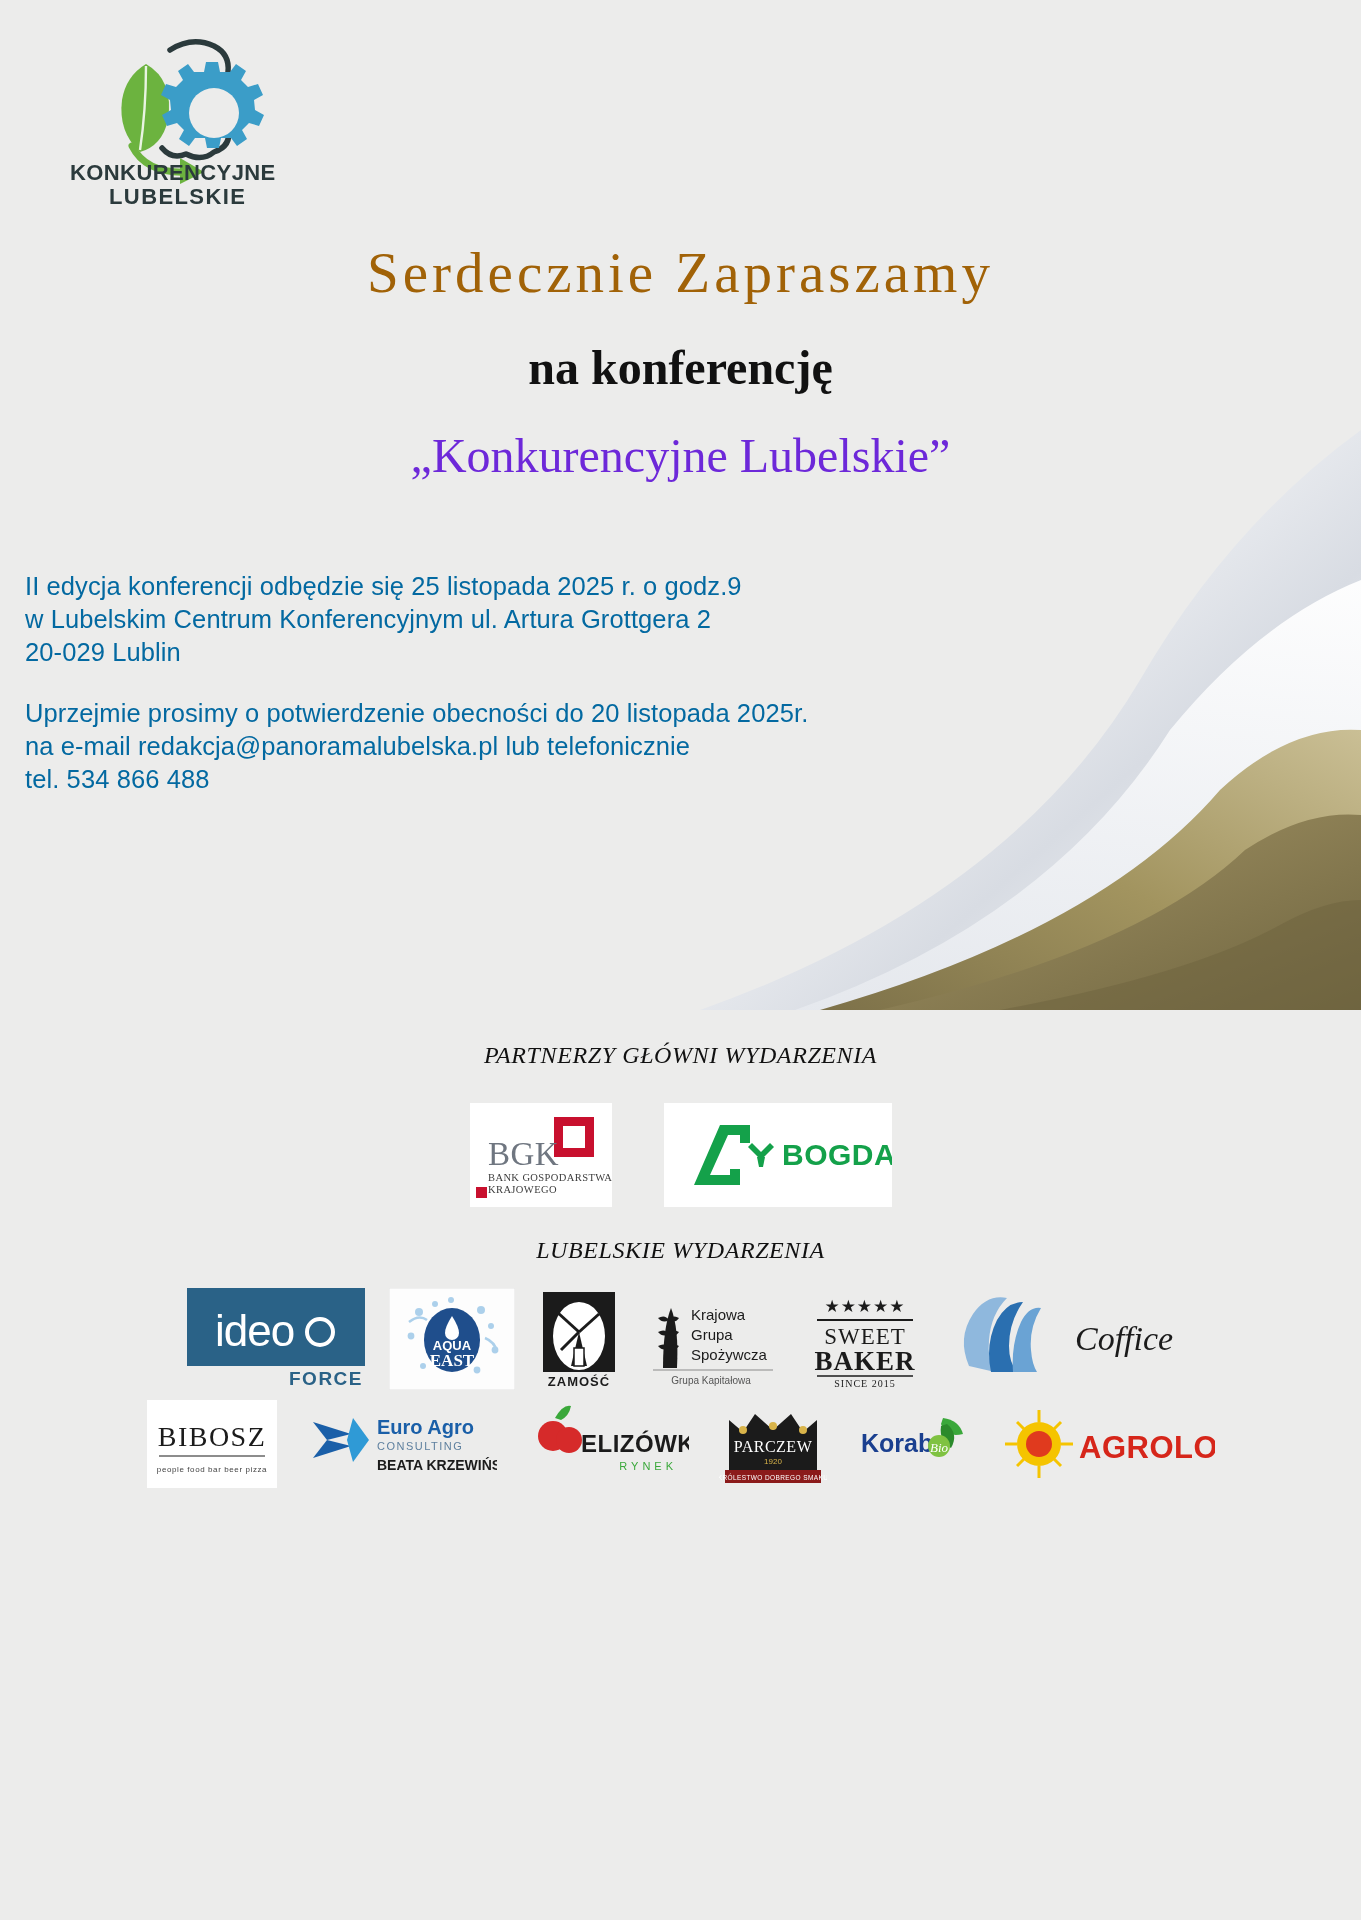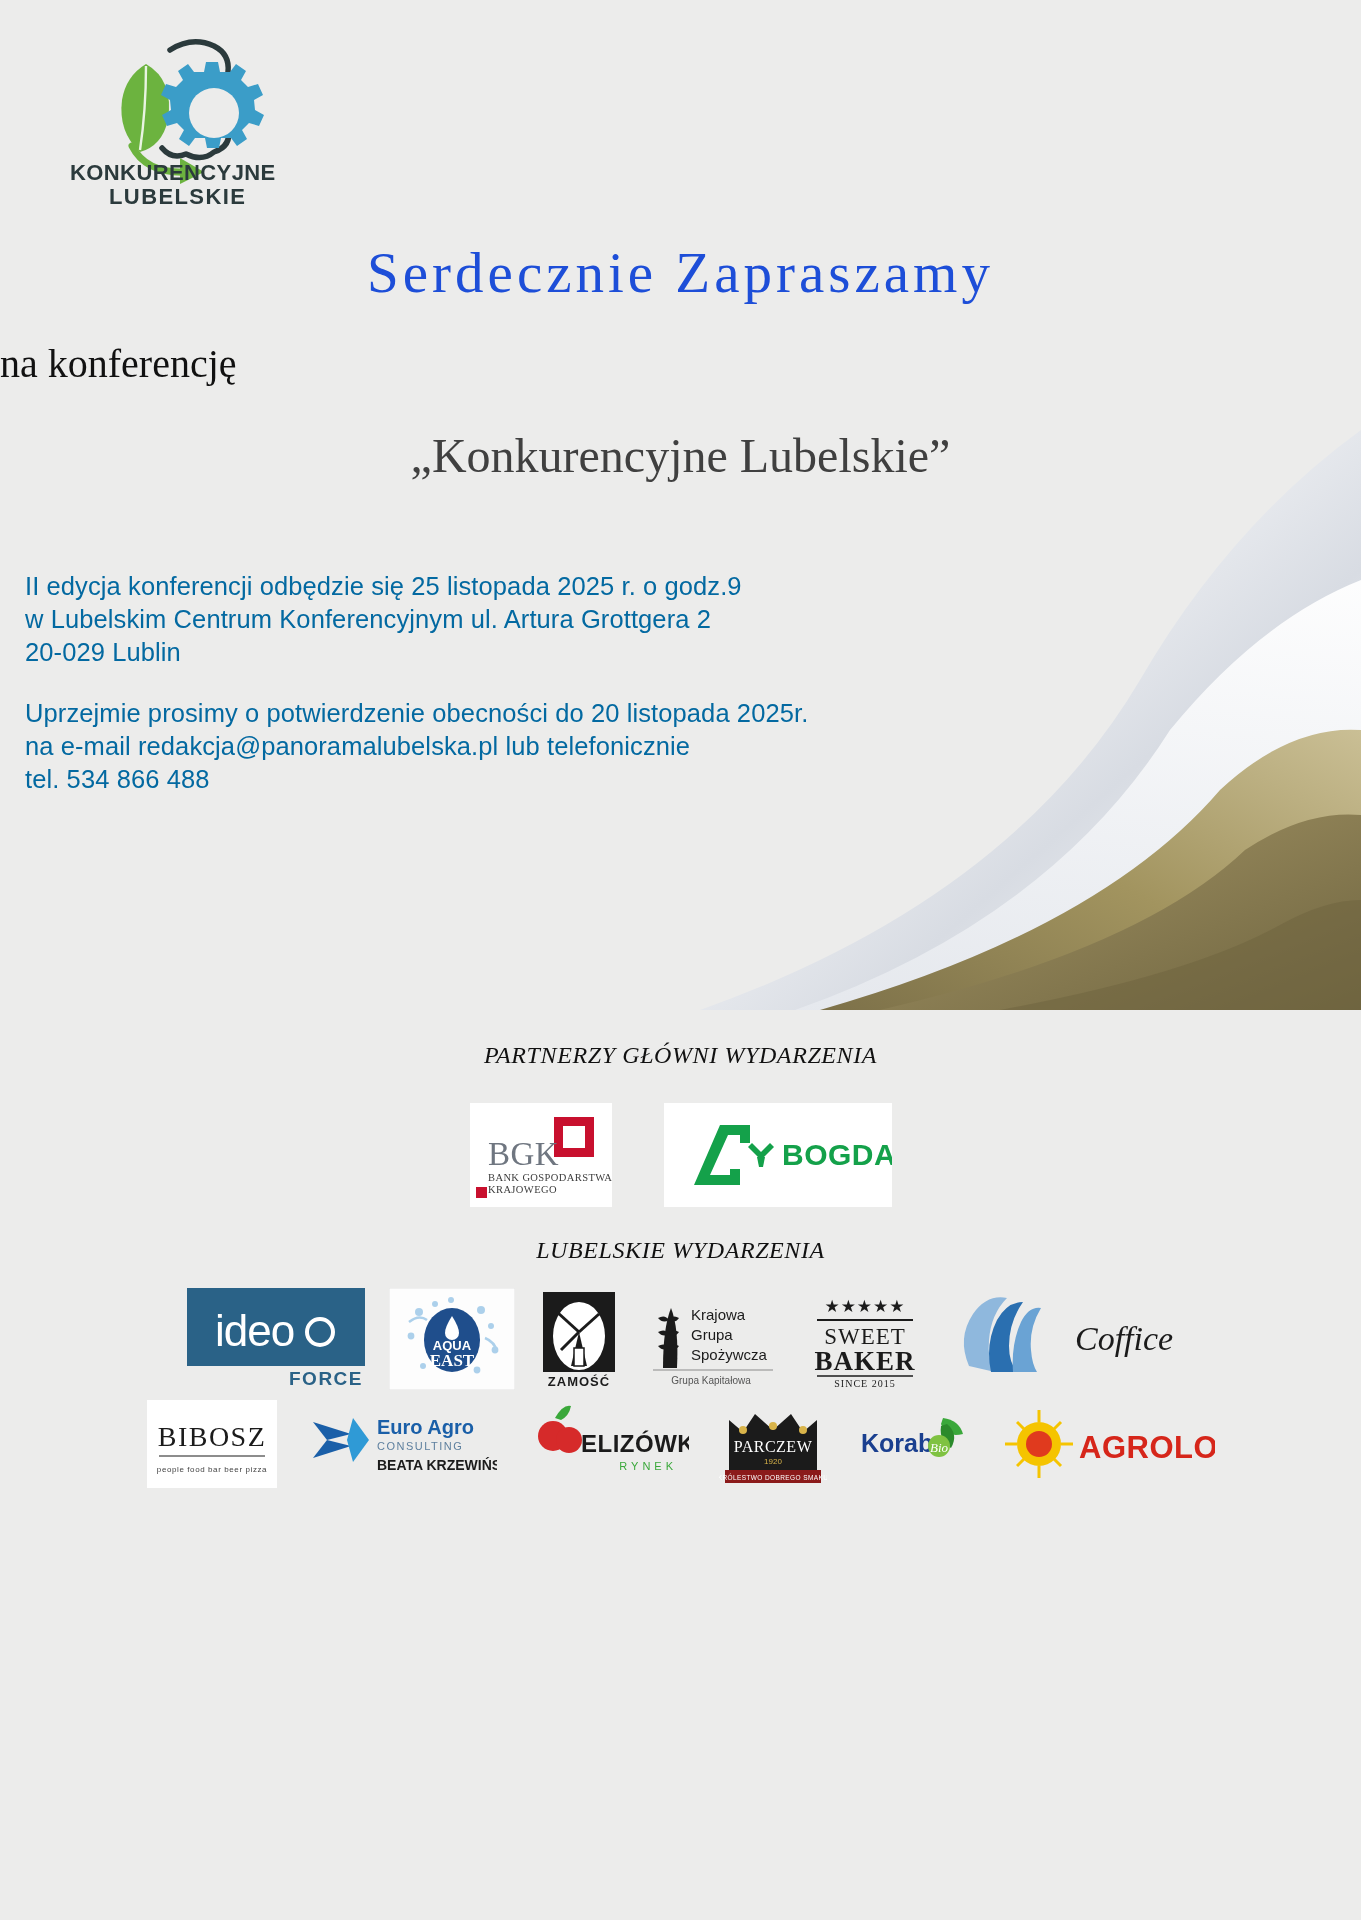--- a/index.html
+++ b/index.html
@@ -16,31 +16,31 @@
   .swoosh svg { display:block; }
 
   
   .brandlogo { position:absolute; left:62px; top:28px; width:230px; height:180px; }
   .brandlogo svg { display:block; }
 
   
   .title-main {
     position:absolute; left:0; right:0; top:240px; text-align:center;
     font-family:"Liberation Serif", serif;
-    font-size:57px; font-weight:400; color:#1d4ed8; letter-spacing:4px;
+    font-size:57px; font-weight:400; color:#a16207; letter-spacing:4px;
   }
   .title-sub {
-    position:absolute; left:0; right:0; top:340px; 
+    position:absolute; left:0; right:0; top:340px; text-align:center;
     font-family:"Liberation Serif", serif;
-    font-size:40px; font-weight:400; color:#111; letter-spacing:0px;
+    font-size:48px; font-weight:700; color:#111; letter-spacing:0px;
   }
   .title-name {
     position:absolute; left:0; right:0; top:428px; text-align:center;
     font-family:"Liberation Serif", serif;
-    font-size:48px; font-weight:400; color:#404040; letter-spacing:0px;
+    font-size:48px; font-weight:400; color:#6d28d9; letter-spacing:0px;
   }
 
   
   .body-block { position:absolute; left:25px; top:570px; width:960px; }
   .body-line {
     font-family:"Liberation Sans", sans-serif;
     font-size:25.5px; color:#0369a1; line-height:33px; letter-spacing:0.1px;
     white-space:nowrap;
   }
   .body-gap { height:28px; }

